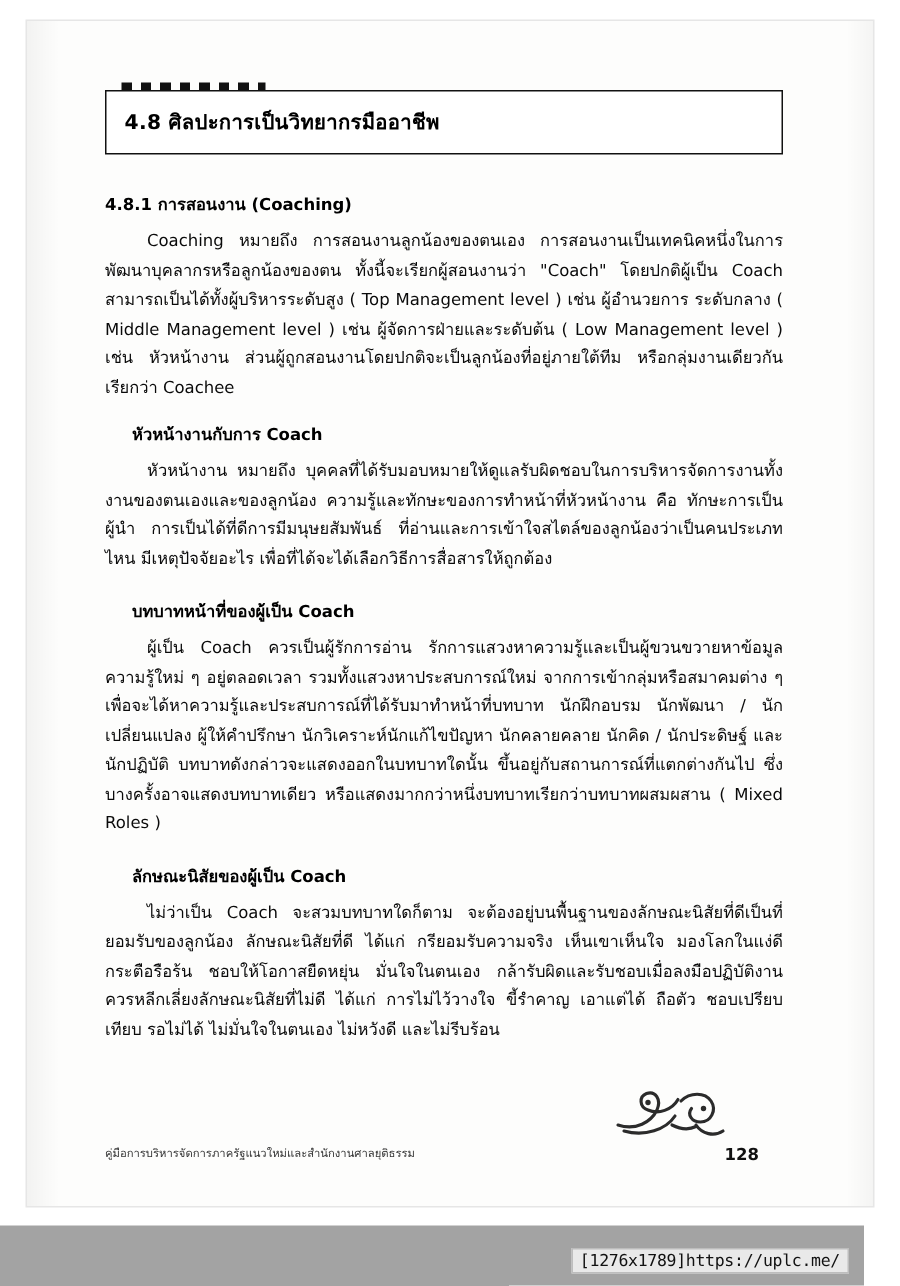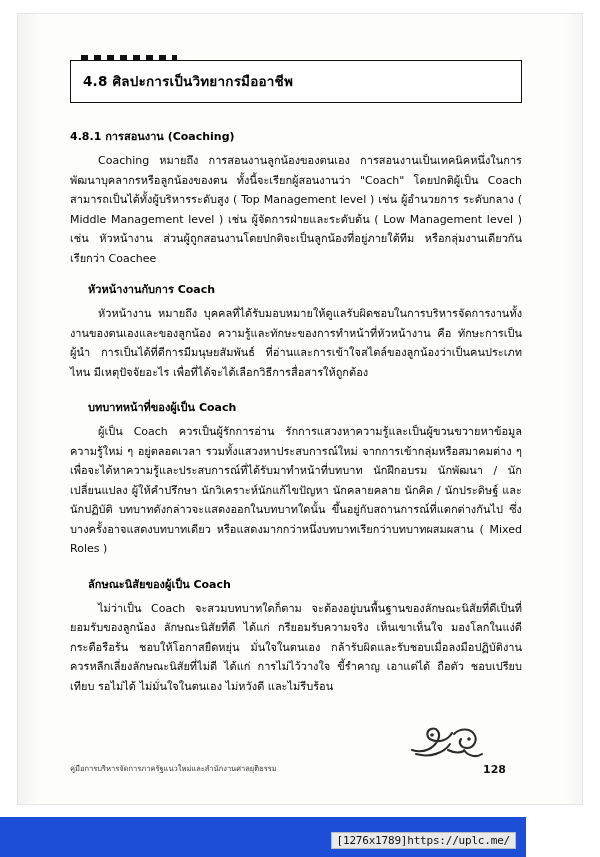--- a/index.html
+++ b/index.html
@@ -121,23 +121,23 @@
     right: 52px;
     bottom: 14px;
     width: 86px;
     height: 44px;
   }
   
   .watermark {
     position: absolute;
     left: 0;
     bottom: 0;
-    width: 526px;
+    width: 576px;
     height: 40px;
-    background: #1d4ed8;
+    background: #a3a3a3;
   }
   .watermark-label {
     position: absolute;
     right: 10px;
     bottom: 8px;
     font-size: 11px;
     color: #111;
     background: #e9e9e9;
     border: 1px solid #bdbdbd;
     padding: 1px 5px;

